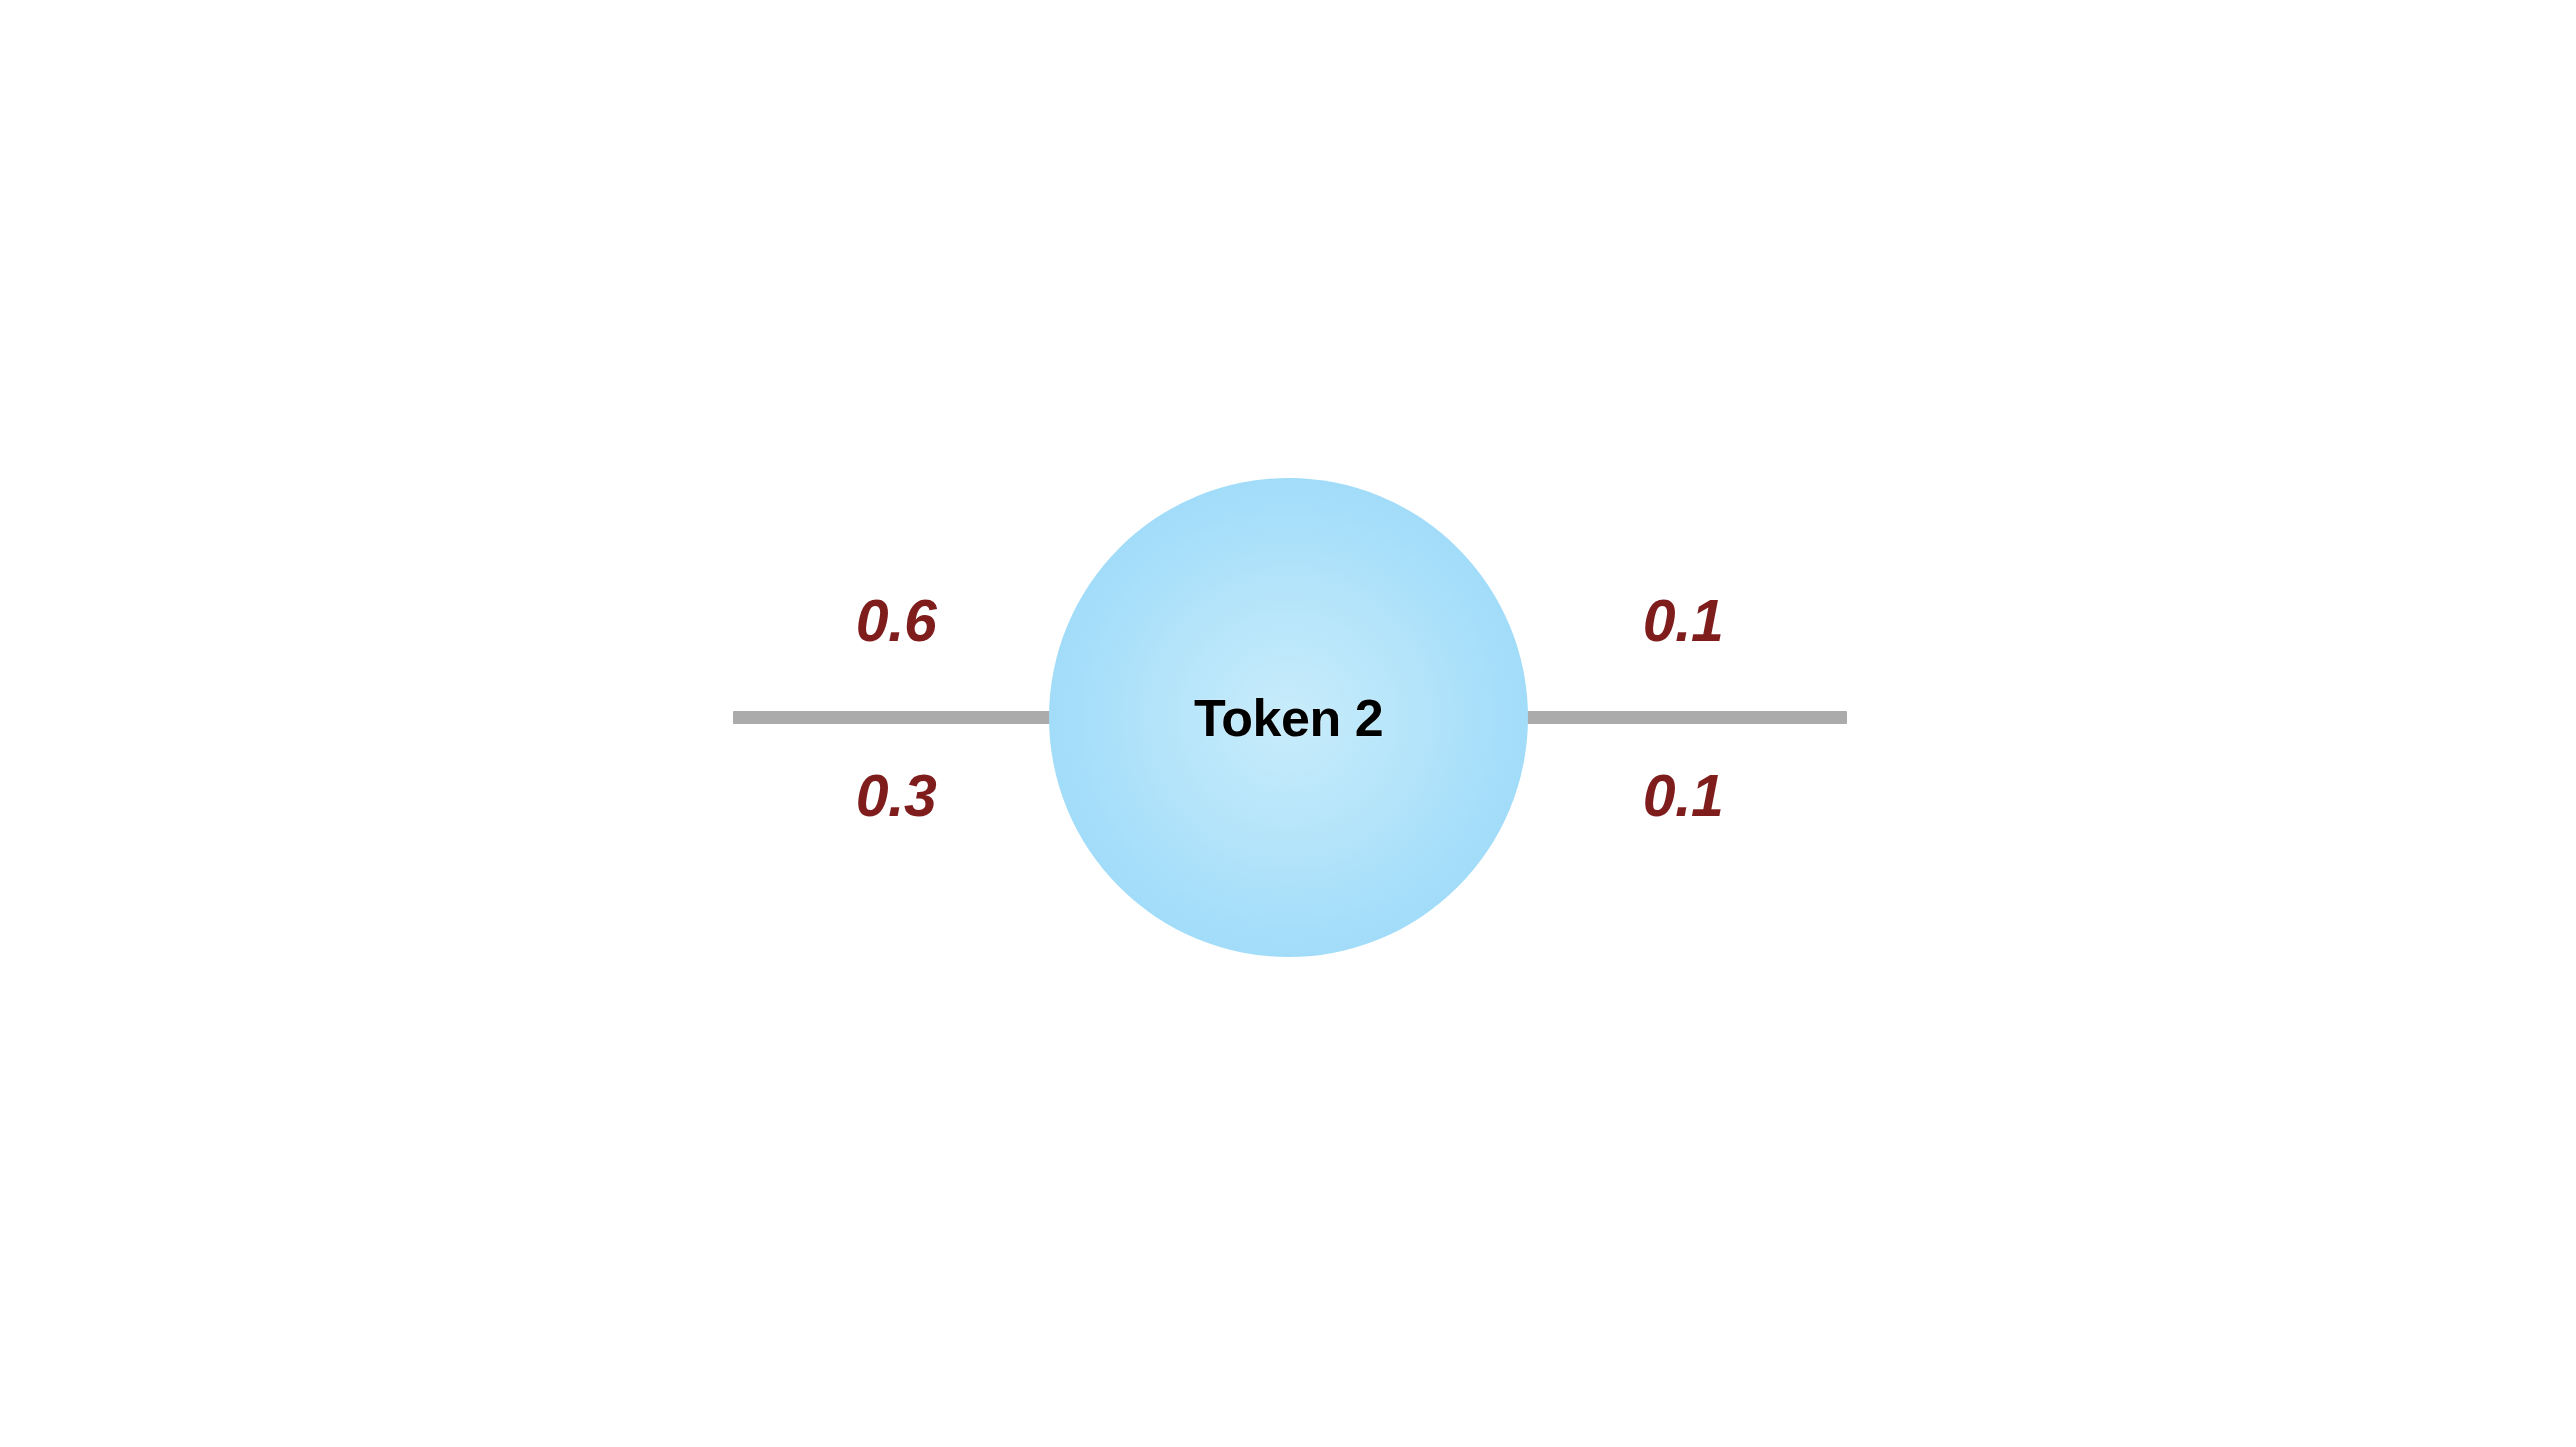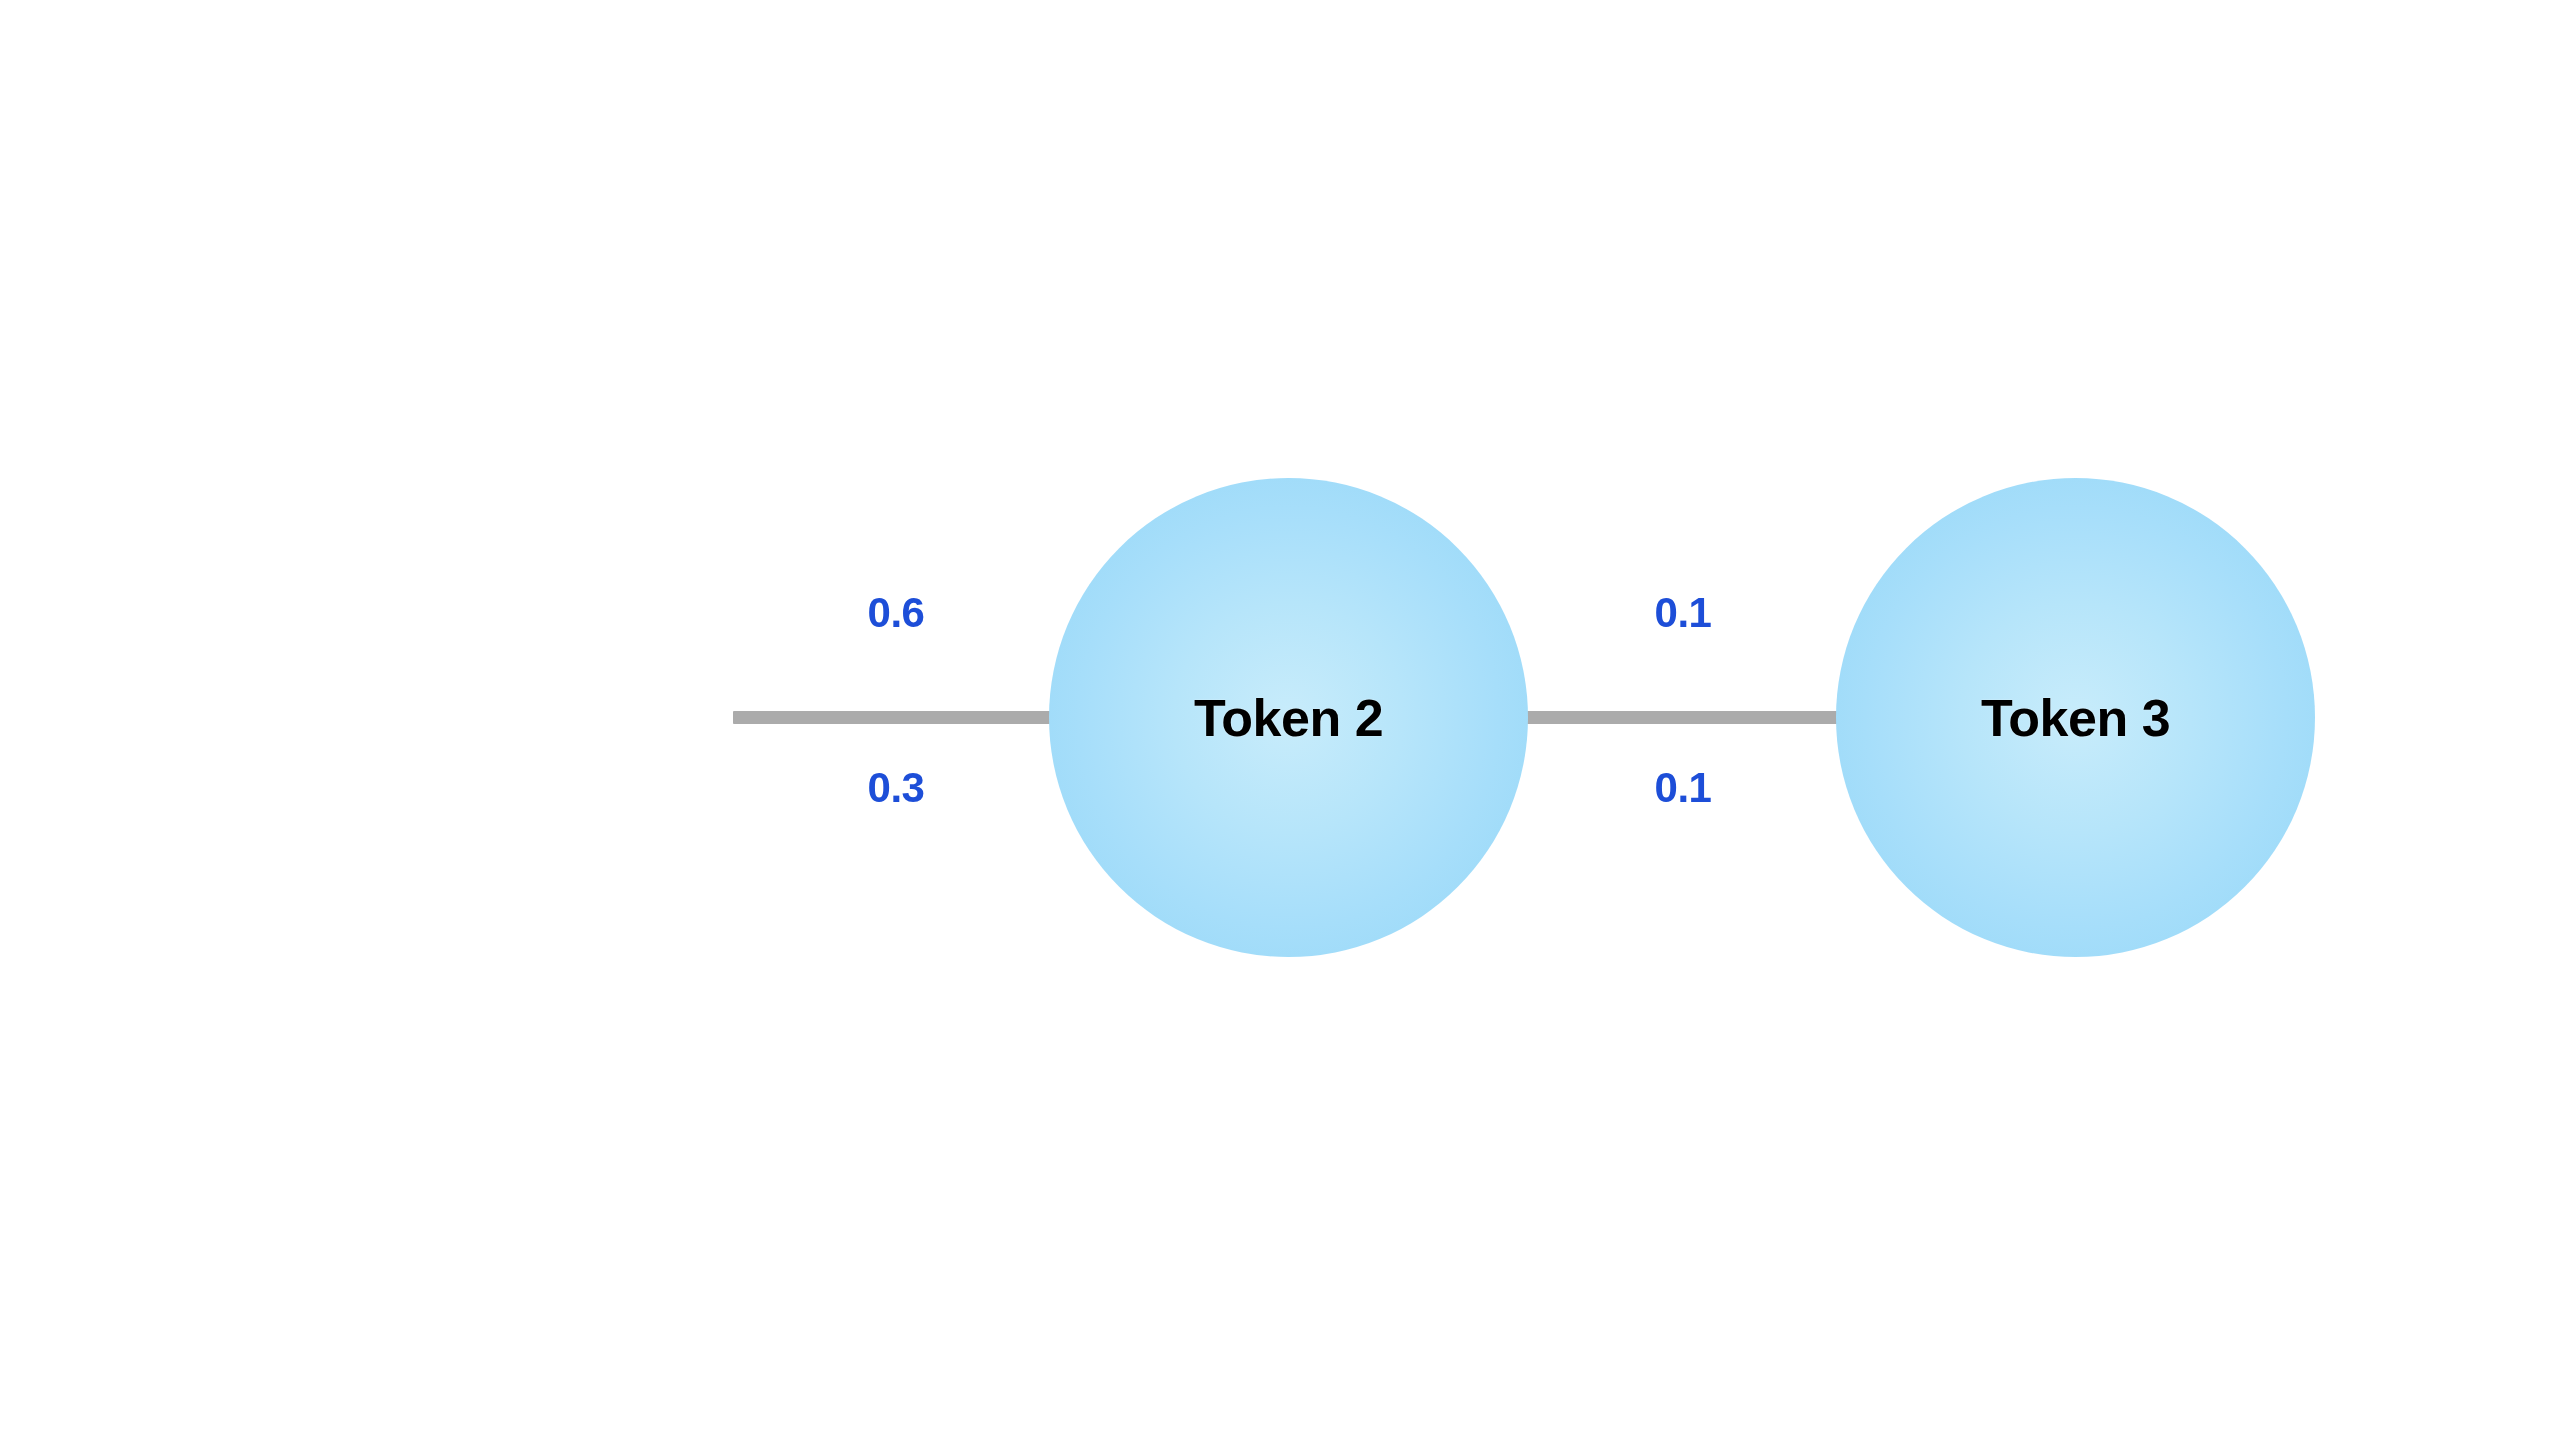--- a/index.html
+++ b/index.html
@@ -54,27 +54,28 @@
     color: #000000;
     letter-spacing: -0.5px;
     line-height: 1;
     white-space: nowrap;
     text-shadow: 0 0 1.8px rgba(255,255,255,0.55);
   }
 
   
   .edge-label {
     position: absolute;
-    font-size: 42px;
+    font-size: 59px;
     font-weight: bold;
-    color: #1d4ed8;
+    color: #7f1d1d;
     line-height: 1;
     white-space: nowrap;
     letter-spacing: -0.5px;
     transform: translateX(-50%);
+    font-style: italic;
   }
   .lbl-e1-top    { left: 896px;  top: 592px; }
   .lbl-e1-bottom { left: 896px;  top: 767px; }
   .lbl-e2-top    { left: 1683px; top: 592px; }
   .lbl-e2-bottom { left: 1683px; top: 767px; }
 </style>
 </head>
 <body>
 
 <div id="canvas">
@@ -85,18 +86,15 @@
   <div class="edge-label lbl-e1-top">0.6</div>
   <div class="edge-label lbl-e1-bottom">0.3</div>
   <div class="edge-label lbl-e2-top">0.1</div>
   <div class="edge-label lbl-e2-bottom">0.1</div>
 
 
   <div class="node node-2">
     <span class="node-label">Token 2</span>
   </div>
 
-  <div class="node node-3">
-    <span class="node-label">Token 3</span>
-  </div>
 
 </div>
 
 
 </body></html>

